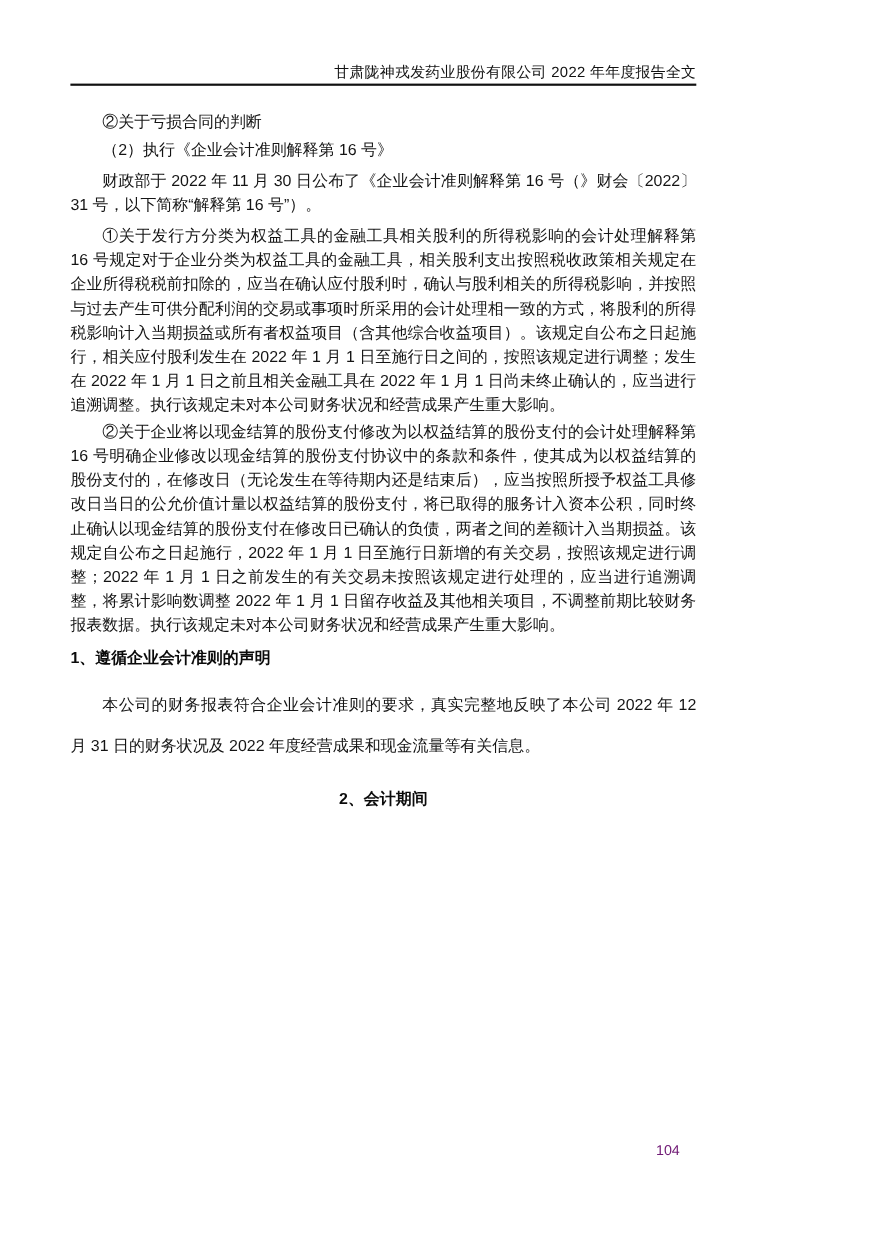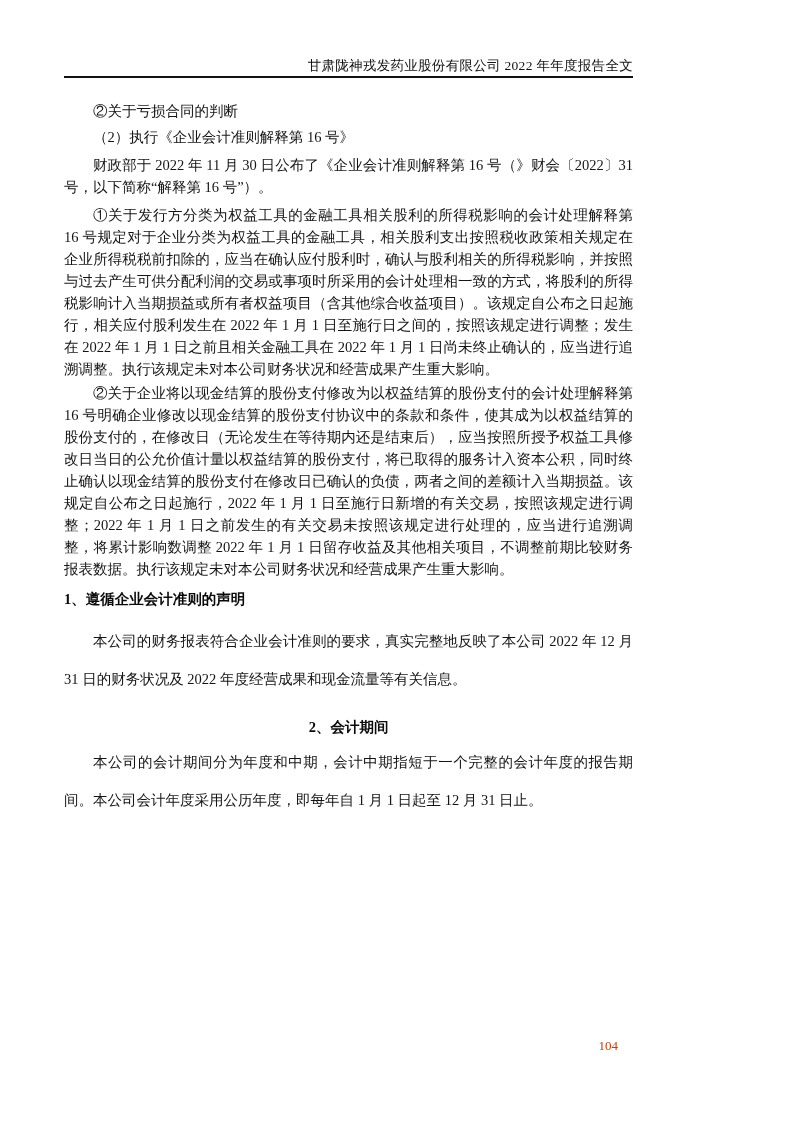--- a/index.html
+++ b/index.html
@@ -5,21 +5,21 @@
   html, body {
     margin: 0;
     padding: 0;
     background: #ffffff;
   }
   .page {
     position: relative;
     width: 690px;
     height: 1122px;
     background: #ffffff;
-    font-family: Liberation Serif, serif;
+    font-family: Liberation Sans, sans-serif;
     color: #1a1a1a;
     overflow: hidden;
     box-sizing: border-box;
   }
   .page-inner {
     margin: 0 57px 0 64px; 
   }
   .header-title {
     padding-top: 58px;
     text-align: right;
@@ -75,21 +75,21 @@
     line-height: 38px;
     text-align: justify;
     text-align-last: left;
   }
   .wide-para.w2 { margin-top: 5px; }
   .page-number {
     position: absolute;
     top: 1038px;
     right: 72px;
     font-size: 13px;
-    color: #c2410c;
+    color: #701a75;
   }
 </style>
 </head>
 <body>
 
 <div class="page">
   <div class="page-inner">
 
     <div class="header-title">甘肃陇神戎发药业股份有限公司 2022 年年度报告全文</div>
     <div class="header-rule"></div>
@@ -107,21 +107,20 @@
 
       <p class="para mt2">②关于企业将以现金结算的股份支付修改为以权益结算的股份支付的会计处理解释第 16 号明确企业修改以现金结算的股份支付协议中的条款和条件，使其成为以权益结算的股份支付的，在修改日（无论发生在等待期内还是结束后），应当按照所授予权益工具修改日当日的公允价值计量以权益结算的股份支付，将已取得的服务计入资本公积，同时终止确认以现金结算的股份支付在修改日已确认的负债，两者之间的差额计入当期损益。该规定自公布之日起施行，2022 年 1 月 1 日至施行日新增的有关交易，按照该规定进行调整；2022 年 1 月 1 日之前发生的有关交易未按照该规定进行处理的，应当进行追溯调整，将累计影响数调整 2022 年 1 月 1 日留存收益及其他相关项目，不调整前期比较财务报表数据。执行该规定未对本公司财务状况和经营成果产生重大影响。</p>
 
 
       <h3 class="num-heading">1、遵循企业会计准则的声明</h3>
 
       <p class="wide-para">本公司的财务报表符合企业会计准则的要求，真实完整地反映了本公司 2022 年 12 月 31 日的财务状况及 2022 年度经营成果和现金流量等有关信息。</p>
 
       <h3 class="num-heading h2">2、会计期间</h3>
 
-      <p class="wide-para w2">本公司的会计期间分为年度和中期，会计中期指短于一个完整的会计年度的报告期间。本公司会计年度采用公历年度，即每年自 1 月 1 日起至 12 月 31 日止。</p>
 
 
 
     </div>
   </div>
 
   <div class="page-number">104</div>
 </div>
 
 </body></html>

